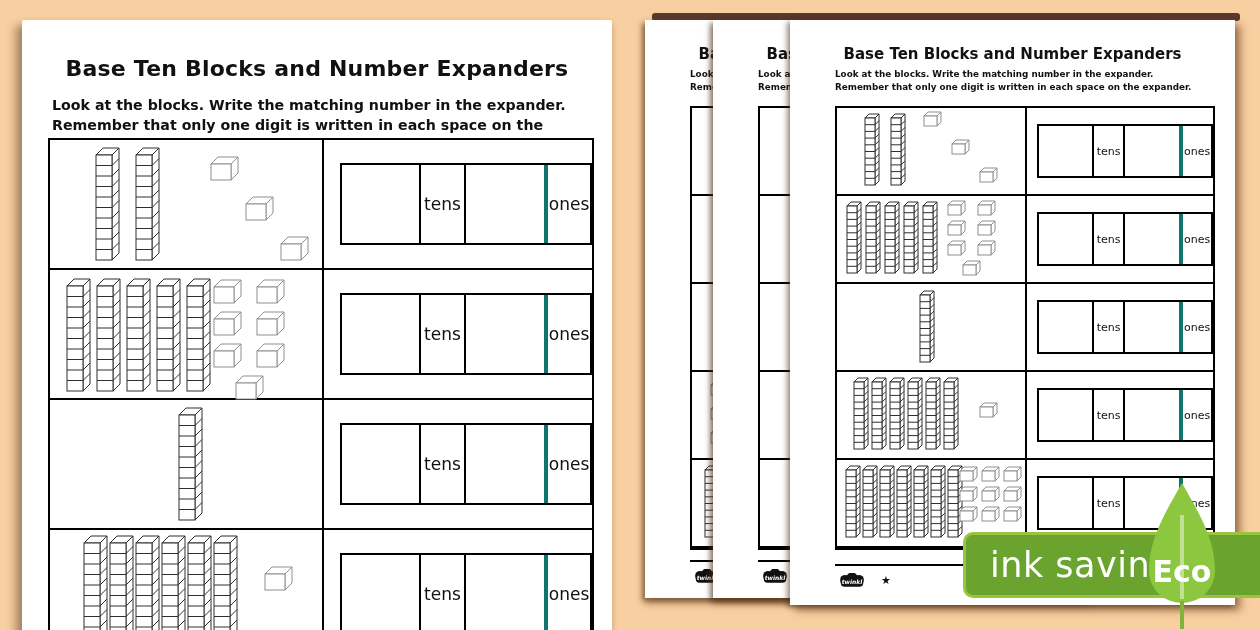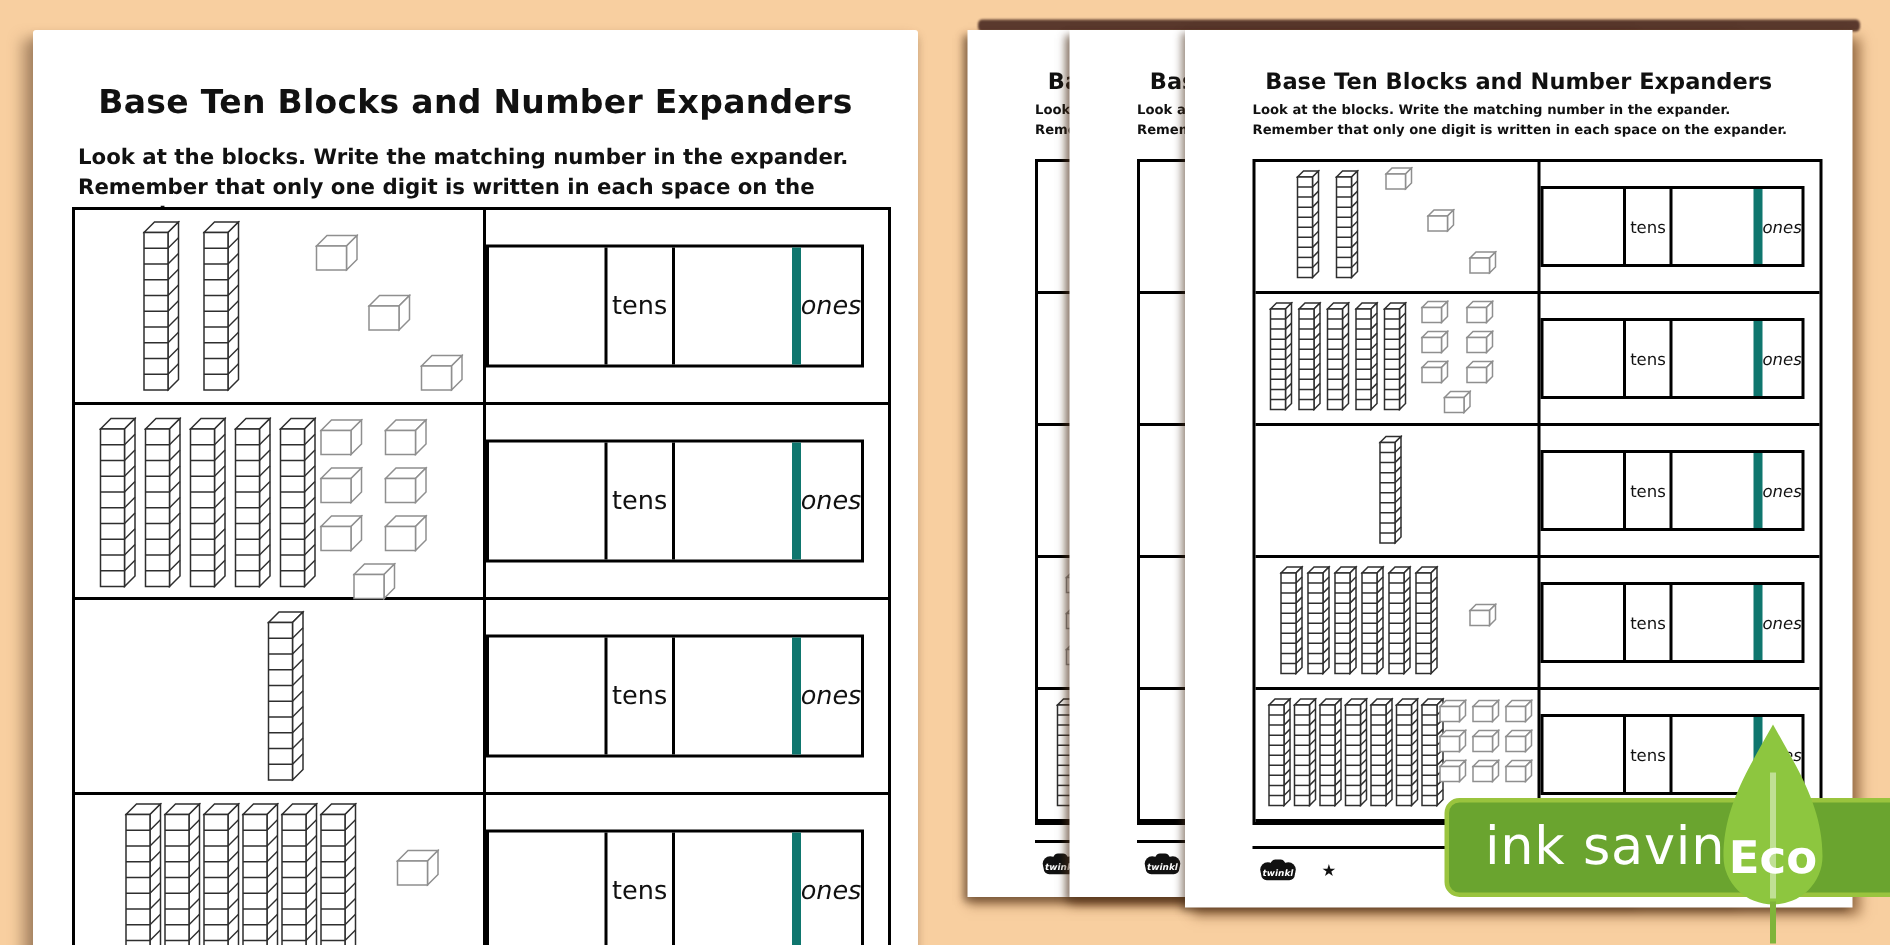--- a/index.html
+++ b/index.html
@@ -20,27 +20,27 @@
     position:absolute;top:36px;left:0;width:100%;text-align:center;
     font-size:22px;font-weight:bold;color:#111;letter-spacing:.2px;
   }
   #main-page .m-instr{position:absolute;left:30px;top:76px;font-size:14.2px;font-weight:bold;line-height:1.38;color:#111;}
 
   
   .ws-table{position:absolute;border:2px solid #000;background:#fff;box-sizing:border-box;}
   #main-table{left:26px;top:118px;width:546px;}
   .ws-row{display:flex;border-bottom:2px solid #000;box-sizing:border-box;}
   .blocks-cell{position:relative;border-right:2px solid #000;box-sizing:border-box;flex:none;}
-  .exp-cell{flex:1;display:flex;align-items:center;justify-content:flex-start;}
+  .exp-cell{flex:1;display:flex;align-items:center;justify-content:flex-end;}
   .expander{display:flex;border:2px solid #000;box-sizing:border-box;background:#fff;}
   .exp-c{box-sizing:border-box;display:flex;align-items:center;justify-content:center;color:#111;}
   .exp-0{width:31%;}
   .exp-1{width:19%;border-left:2px solid #000;border-right:2px solid #000;}
   .exp-2{width:31.5%;}
-  .exp-3{width:18.5%;border-left:6px solid #0f766e;font-style:italic;}
+  .exp-3{width:18.5%;border-left:4px solid #0f766e;}
   .rods{position:absolute;display:flex;}
   .cubes{position:absolute;}
   .cubes svg{position:absolute;}
 
   
   .stack{top:20px;width:445px;height:578px;overflow:hidden;}
   #pageA{left:645px;z-index:3;box-shadow:-3px 3px 5px rgba(70,45,25,.5), 0 5px 7px rgba(95,50,15,.5);}
   #pageB{left:713px;z-index:4;box-shadow:-3px 3px 5px rgba(70,45,25,.5), 0 5px 7px rgba(95,50,15,.5);}
   #pageC{left:790px;z-index:5;height:585px;box-shadow:-3px 2px 5px rgba(70,45,25,.5), 5px 5px 8px rgba(95,50,15,.6);}
   .s-title{position:absolute;top:25px;left:0;width:100%;text-align:center;font-size:15px;font-weight:bold;color:#111;}

